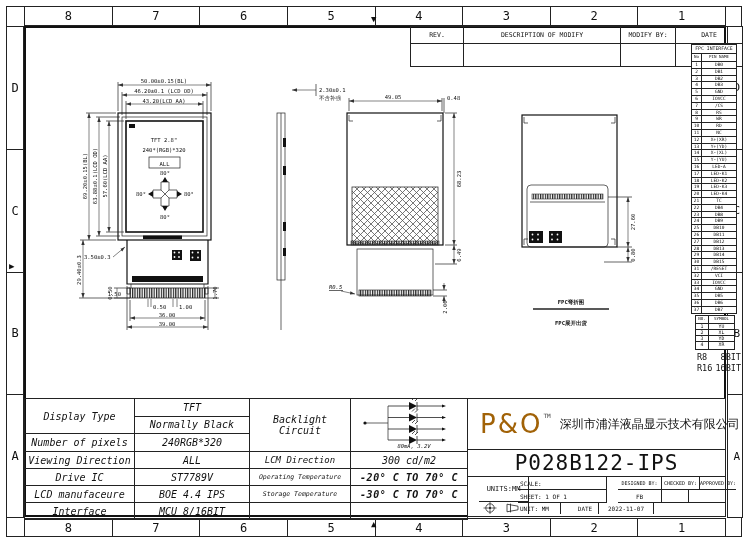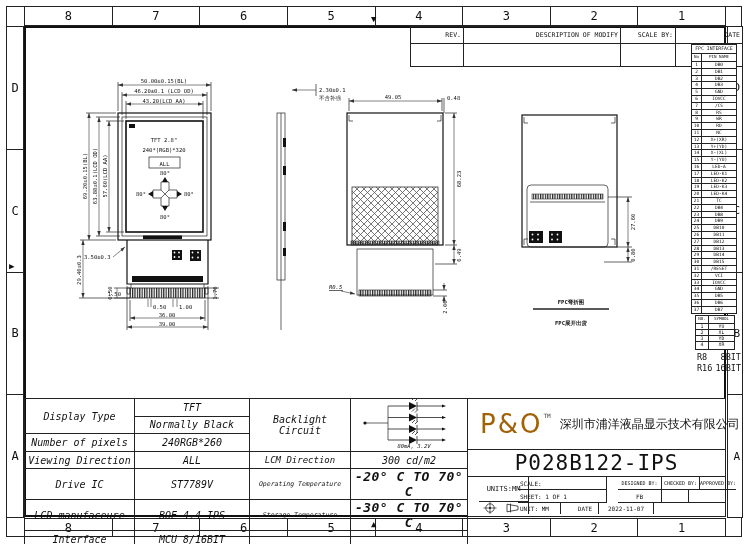--- a/index.html
+++ b/index.html
@@ -11,21 +11,21 @@
   .band-top{left:24px;top:6px;width:702px;height:20px;}
   .band-bottom{left:24px;top:518px;width:702px;height:19px;}
   .band-left{left:6px;top:26px;width:18px;height:492px;flex-direction:column;}
   .band-right{left:727px;top:26px;width:16px;height:492px;flex-direction:column;z-index:1;}
   .band-cell{flex:1;display:flex;align-items:center;justify-content:center;font-size:12px;}
   .band-top .band-cell+.band-cell,.band-bottom .band-cell+.band-cell{border-left:1px solid #222;}
   .band-left .band-cell+.band-cell,.band-right .band-cell+.band-cell{border-top:1px solid #222;}
   .band-right .band-cell{justify-content:flex-end;padding-right:2px;font-size:11px;}
   .cmark{position:absolute;font-size:9px;color:#111;z-index:2;line-height:9px;}
   
-  .rev-table{position:absolute;left:410px;top:26px;border-collapse:collapse;z-index:1;text-align:right;}
+  .rev-table{position:absolute;left:410px;top:26px;border-collapse:collapse;z-index:1;}
   .rev-table th,.rev-table td{border:1px solid #222;font-weight:normal;font-size:6.5px;padding:0 2px;}
   .rev-table th{height:16px;}
   .rev-table td{height:22px;}
   
   .fpc-table{position:absolute;left:691px;top:44px;width:46px;background:#fff;border:1px solid #222;z-index:3;box-sizing:border-box;}
   .fpc-title{height:8px;line-height:8px;text-align:center;font-size:4.8px;border-bottom:1px solid #222;white-space:nowrap;overflow:hidden;}
   .fpc-head{display:flex;height:7px;border-bottom:1px solid #222;font-size:4.2px;line-height:6px;}
   .fpc-head .c-no{width:9px;border-right:1px solid #222;text-align:center;}
   .fpc-head .c-nm{flex:1;text-align:center;}
   .fpc-row{display:flex;height:6.8px;border-bottom:1px solid #222;font-size:4.5px;line-height:6px;box-sizing:border-box;}
@@ -40,21 +40,21 @@
   .sym-row:last-child{border-bottom:none;}
   .sym-row .c-no{width:12px;border-right:1px solid #222;text-align:center;}
   .sym-row .c-nm{flex:1;text-align:center;}
   .bit-notes{position:absolute;left:697px;top:352px;width:44px;z-index:3;font-size:8.5px;}
   .bit-row{display:flex;justify-content:space-between;line-height:11px;}
   
   .spec-table{position:absolute;left:24px;top:398px;border-collapse:collapse;table-layout:fixed;width:443px;z-index:1;font-style:italic;}
   .spec-table td{border:1px solid #222;height:16px;text-align:center;padding:0;overflow:hidden;font-size:10px;vertical-align:middle;}
   .spec-table td.sm{font-size:6.5px;}
   .spec-table td.med{font-size:9px;}
-  .spec-table td.bold{font-weight:bold;font-size:13px;letter-spacing:0.5px;}
+  .spec-table td.bold{font-weight:bold;font-size:10px;letter-spacing:0.5px;}
   .spec-table td.circ{padding:0;}
   
   .title-block{position:absolute;left:467px;top:398px;width:259px;height:119px;border:1px solid #222;box-sizing:border-box;z-index:1;background:#fff;}
   .tb-logo{height:51px;border-bottom:1px solid #222;display:flex;align-items:center;padding-left:12px;box-sizing:border-box;}
   .logo-text{font-size:26px;font-family:"DejaVu Sans","Liberation Sans",sans-serif;color:#a16207;letter-spacing:2px;}
   .logo-tm{font-size:6px;position:relative;top:-9px;left:1px;color:#444;}
   .company{font-size:12px;margin-left:10px;white-space:nowrap;font-family:"DejaVu Sans","Liberation Sans",sans-serif;}
   .tb-pn{height:27px;border-bottom:1px solid #222;display:flex;align-items:center;justify-content:center;font-size:21px;letter-spacing:1px;box-sizing:border-box;}
   .tb-grid{position:relative;height:37px;font-size:6px;}
   .tb-cell{position:absolute;box-sizing:border-box;border-right:1px solid #222;border-bottom:1px solid #222;display:flex;align-items:center;padding-left:2px;white-space:nowrap;overflow:hidden;}
@@ -112,21 +112,21 @@
   <span class="cmark" style="left:371px;top:520px;">▲</span>
   <span class="cmark" style="left:9px;top:262px;">▶</span>
 
   <div class="main-frame"></div>
 
   <table class="rev-table">
     <tbody>
         <tr>
       <th style="width:48px;">REV.</th>
       <th style="width:152px;">DESCRIPTION OF MODIFY</th>
-      <th style="width:50px;">SCALE BY:</th>
+      <th style="width:50px;">MODIFY BY:</th>
       <th style="width:62px;">DATE</th>
     </tr>
     <tr>
           <td></td>
           <td></td>
           <td></td>
           <td></td>
         </tr>
   </tbody>
     </table>
@@ -556,21 +556,21 @@
           </g>
           <text x="62" y="49" text-anchor="middle" font-size="5" fill="#111">80mA, 3.2V</text>
         </svg>
       </td>
     </tr>
     <tr>
           <td>Normally Black</td>
         </tr>
     <tr>
       <td>Number of pixels</td>
-      <td>240RGB*260</td>
+      <td>240RGB*320</td>
     </tr>
     <tr>
       <td>Viewing Direction</td>
       <td>ALL</td>
       <td class="med">LCM Direction</td>
       <td>300 cd/m2</td>
     </tr>
     <tr>
       <td>Drive IC</td>
       <td>ST7789V</td>

